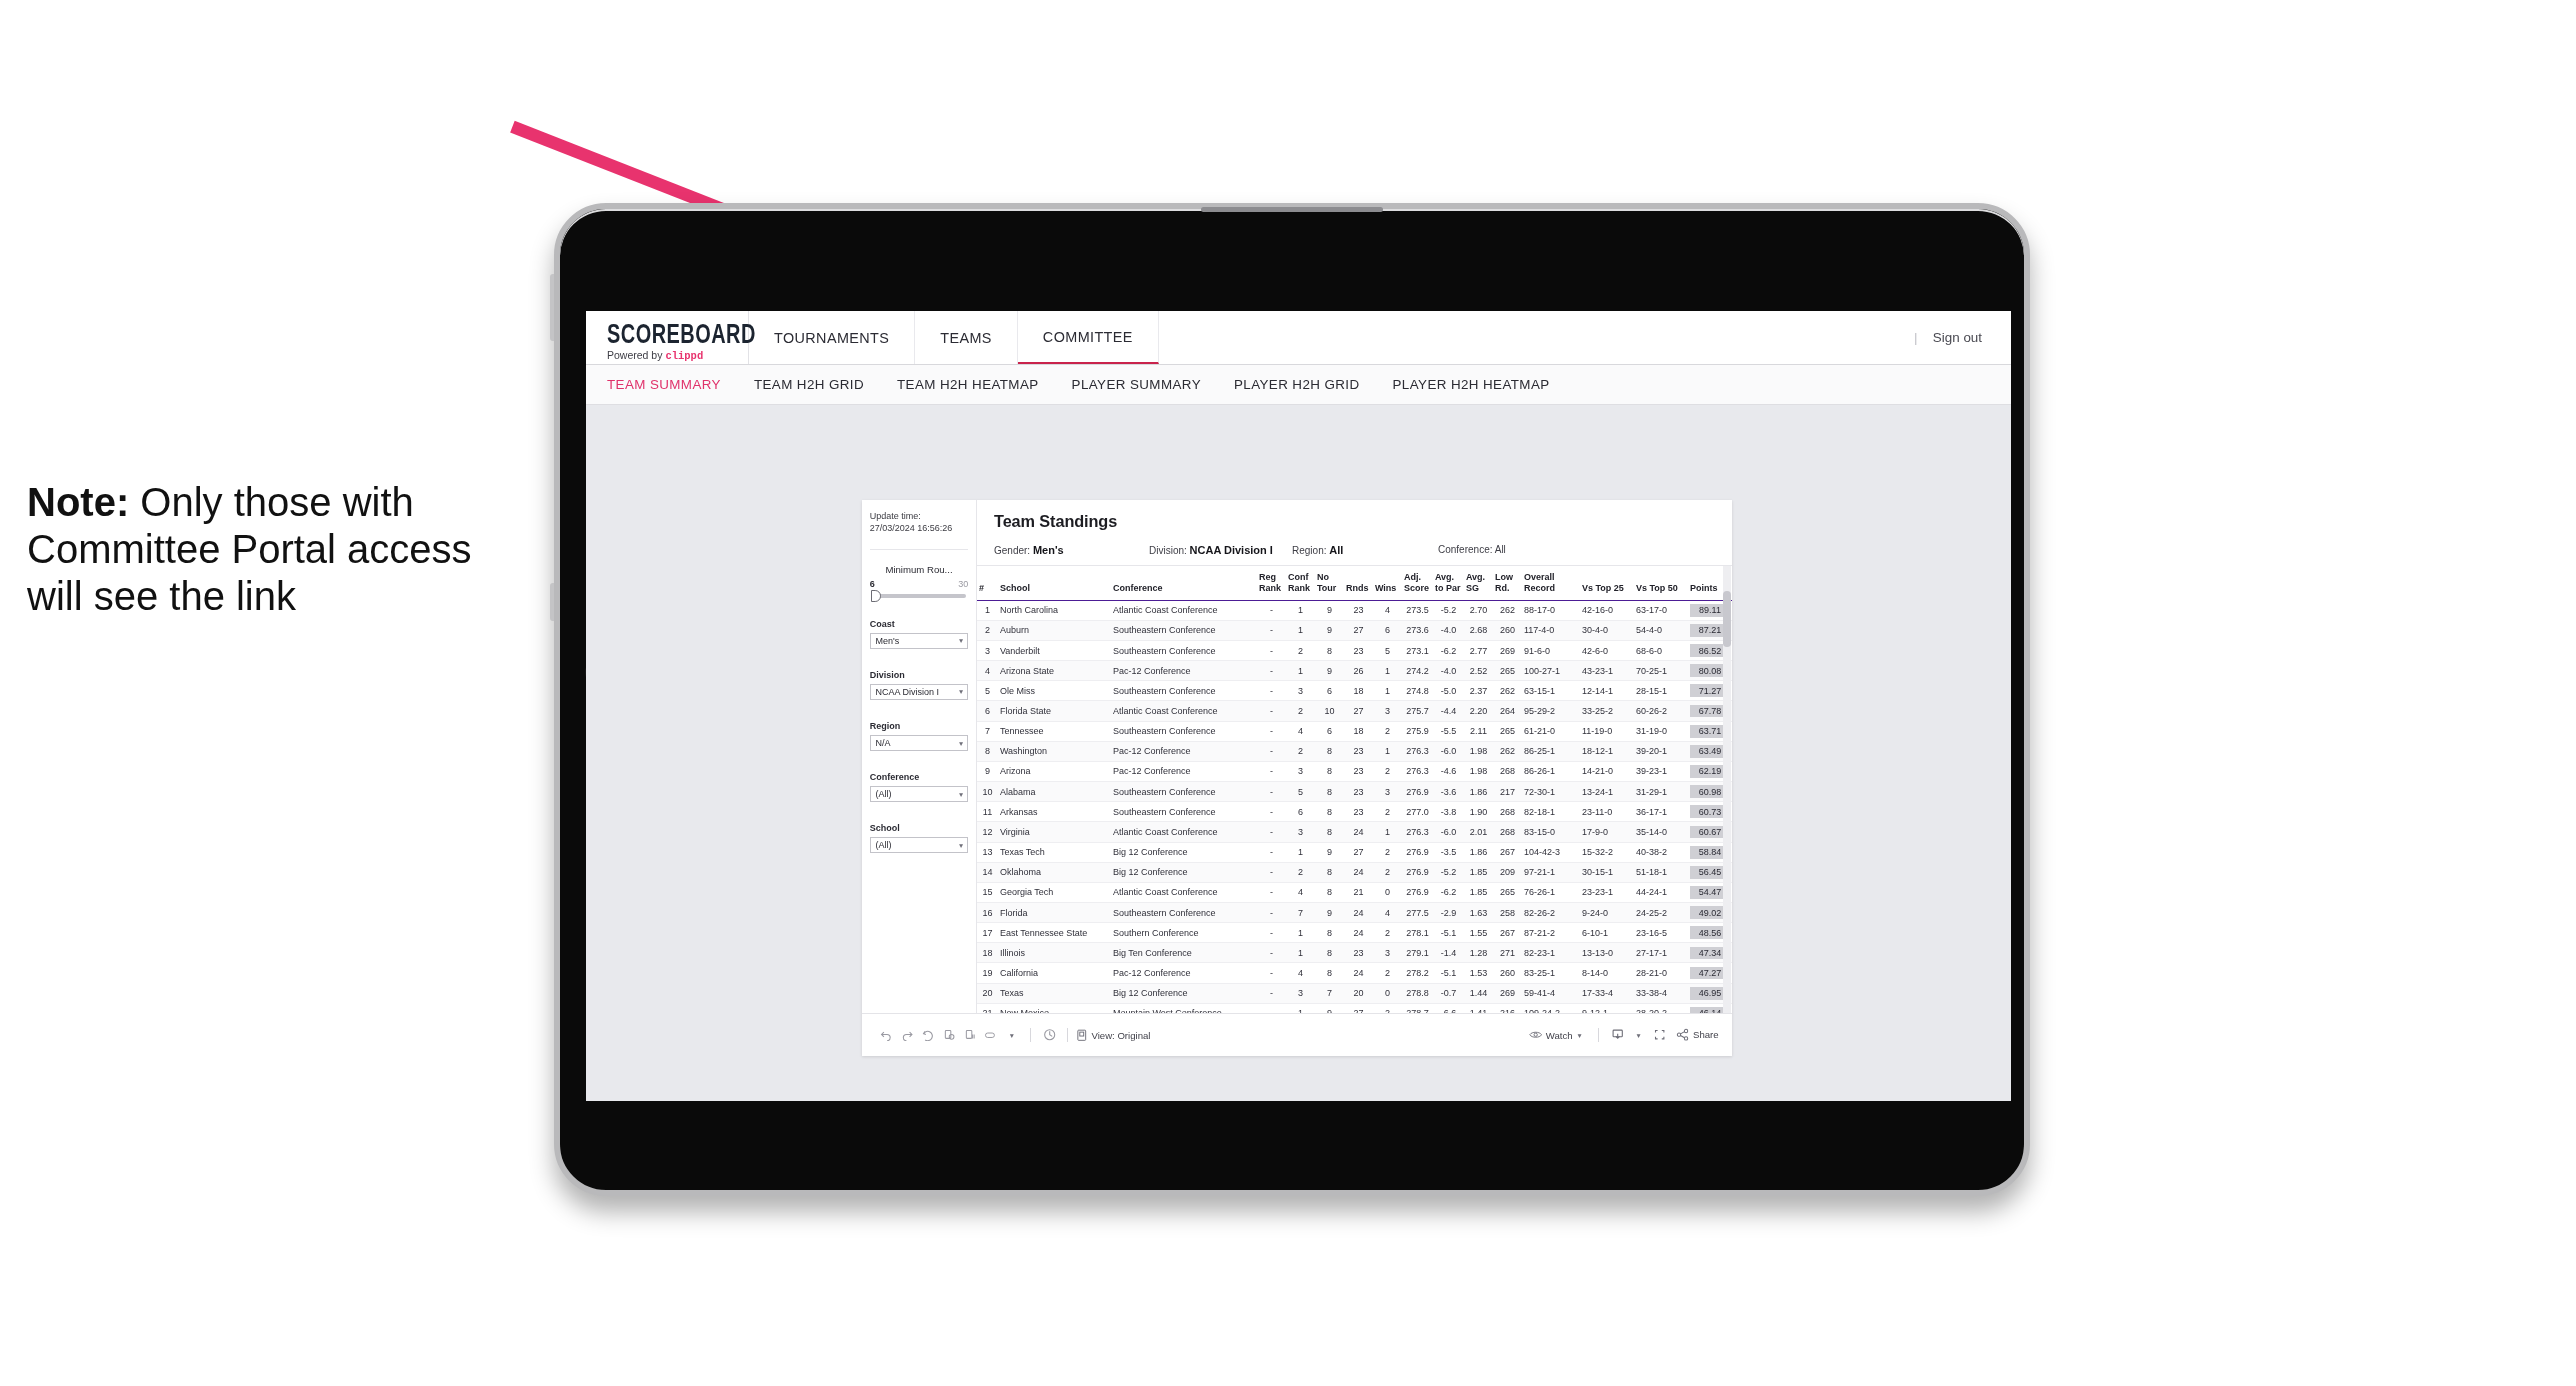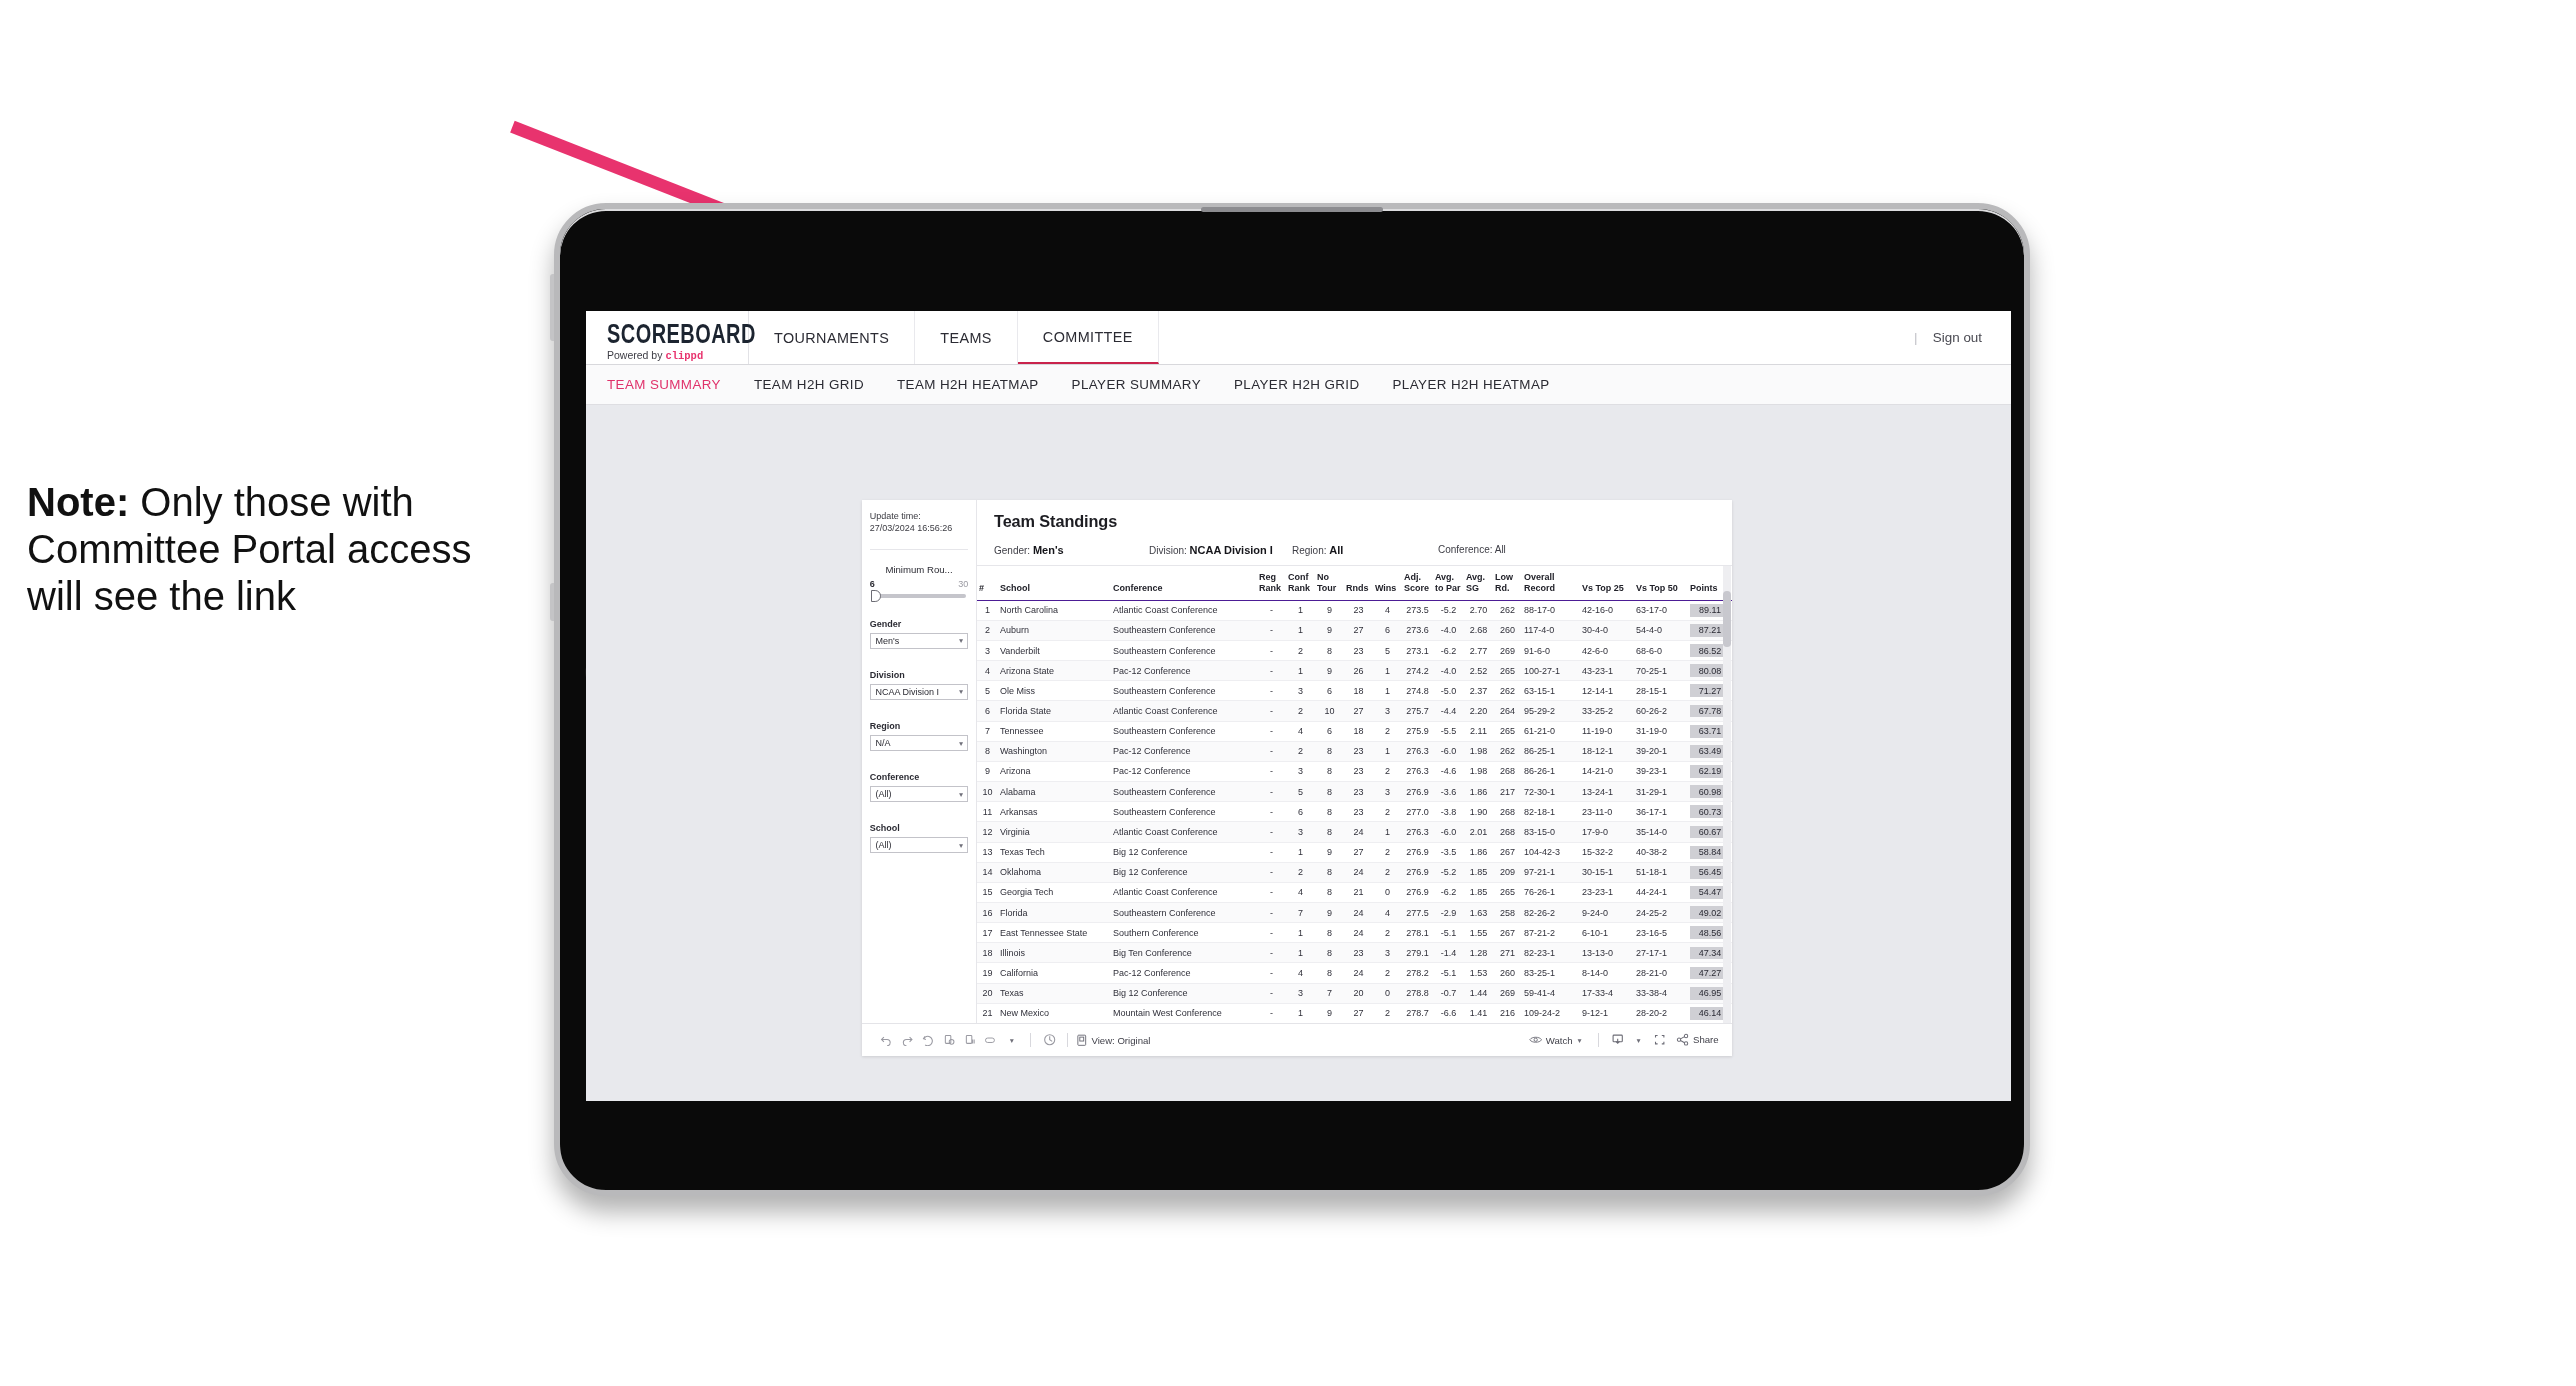--- a/index.html
+++ b/index.html
@@ -155,21 +155,21 @@
   td.num, th.num { text-align:center; }
   td.pts { text-align:center; }
   td.pts span { display:block; background:#cfcfd4; color:#2a2a33; padding:1.4px 0; }
   .col-rank{ width:21px;} .col-school{width:113px;} .col-conf{width:146px;}
   .col-s{width:29px;} .col-s2{width:31px;} .col-rec{width:58px;} .col-vs{width:54px;} .col-pts{width:44px;}
 
   .vscroll { position:absolute; right:1px; top:0; width:7.7px; height:100%; background:#eeeef1; }
   .vscroll .thumb { position:absolute; top:25px; left:0; width:7.7px; height:56px; background:#c8c8ce; border-radius:3.8px; }
 
   .dash-foot {
-    height:33px; border-top:1px solid #e4e4e8; display:flex; align-items:center;
+    height:43px; border-top:1px solid #e4e4e8; display:flex; align-items:center;
     padding:0 13.4px; gap:0; font-size:9.6px; color:#55555e;text-align:center;
   }
   .ic { width:21px; height:21px; display:flex; align-items:center; justify-content:center; color:#9a9aa2; }
   .vsep { width:1px; height:13.4px; background:#d8d8dd; margin:0 7.7px; }
   .foot-right { margin-left:auto; display:flex; align-items:center; }
   .foot-lbl { display:flex; align-items:center; gap:3.8px; color:#3f3f48; font-size:9.6px; }
   .caretsm { font-size:6.7px; color:#70707a; }
 </style>
 </head>
 <body>
@@ -236,21 +236,21 @@
               <div class="slider-row">
                 <span class="lo">6</span>
                 <span class="hi">30</span>
               </div>
               <div class="slider-track">
                 <div class="slider-knob"></div>
               </div>
             </div>
 
             <div class="fil-block">
-              <div class="fil-label">Gender</div>
+              <div class="fil-label">Coast</div>
               <div class="fil-select">
                 <span class="val">Men's</span>
                 <span class="caret">▼</span>
               </div>
             </div>
 
             <div class="fil-block">
               <div class="fil-label">Division</div>
               <div class="fil-select">
                 <span class="val">NCAA Division I</span>

